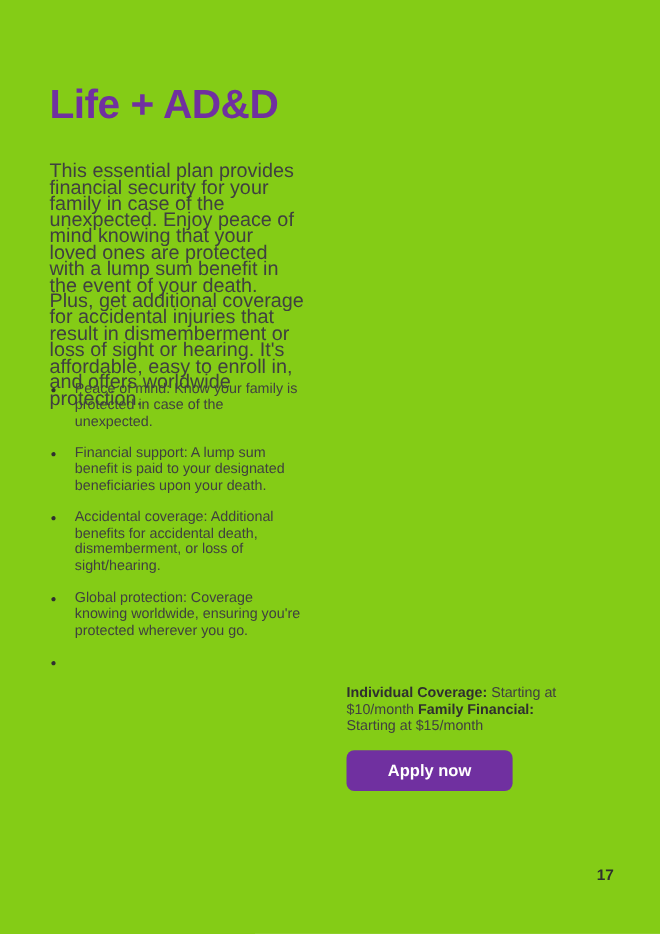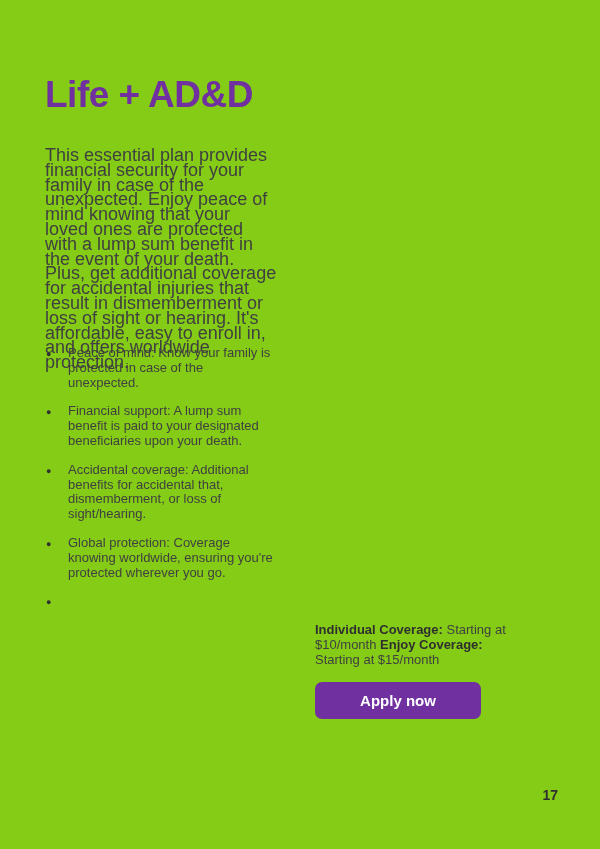--- a/index.html
+++ b/index.html
@@ -73,21 +73,21 @@
     line-height: 15px;
     color: #404040;
   }
   .pricing strong {
     color: #2f2f2f;
     font-weight: 700;
   }
   .cta {
     display: block;
     margin-top: 15px;
-    width: 166px;
+    width: 151px;
     height: 37px;
     border: none;
     border-radius: 7px;
     background: #7030A0;
     color: #ffffff;
     font-family: "Liberation Sans", sans-serif;
     font-size: 15px;
     font-weight: 700;
     cursor: pointer;
   }
@@ -113,36 +113,36 @@
     <li class="bullet">
       <span class="dot">●</span>
       <span>Peace of mind: Know your family is protected in case of the unexpected.</span>
     </li>
     <li class="bullet">
       <span class="dot">●</span>
       <span>Financial support: A lump sum benefit is paid to your designated beneficiaries upon your death.</span>
     </li>
     <li class="bullet">
       <span class="dot">●</span>
-      <span>Accidental coverage: Additional benefits for accidental that, dismemberment, or loss of sight/hearing.</span>
+      <span>Accidental coverage: Additional benefits for accidental death, dismemberment, or loss of sight/hearing.</span>
     </li>
     <li class="bullet">
       <span class="dot">●</span>
       <span>Global protection: Coverage knowing worldwide, ensuring you're protected wherever you go.</span>
     </li>
     <li class="bullet">
       <span class="dot">●</span>
     </li>
   </ul>
 
   <div class="right-col">
     <p class="pricing">
       <strong>Individual Coverage:</strong>
       <span>Starting at $10/month</span>
-      <strong>Enjoy Coverage:</strong>
+      <strong>Family Financial:</strong>
       <span>Starting at $15/month</span>
     </p>
 
     <button class="cta">Apply now</button>
   </div>
 
   <div class="page-number">17</div>
 
 </div>
 

